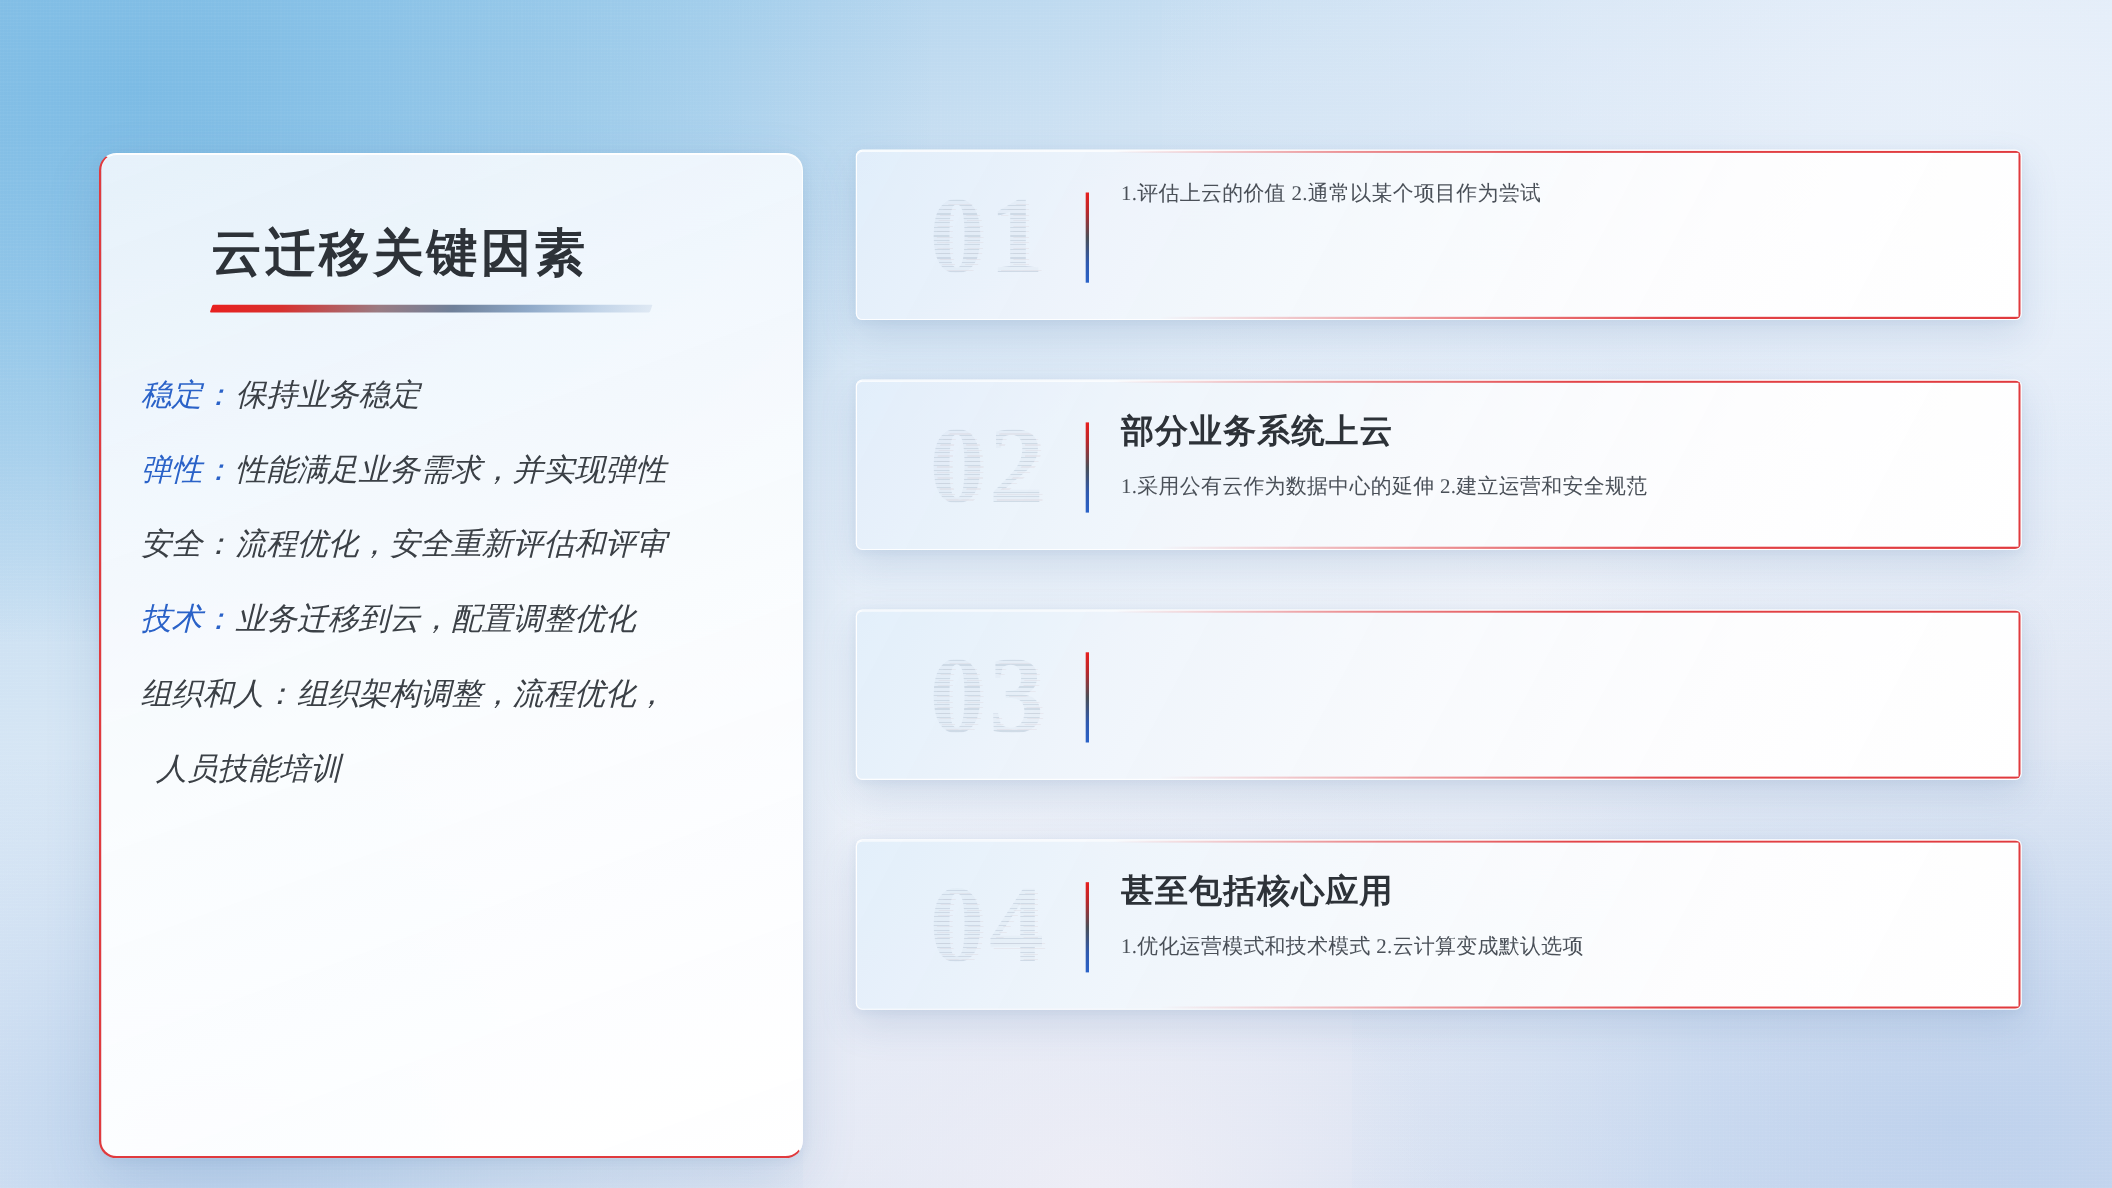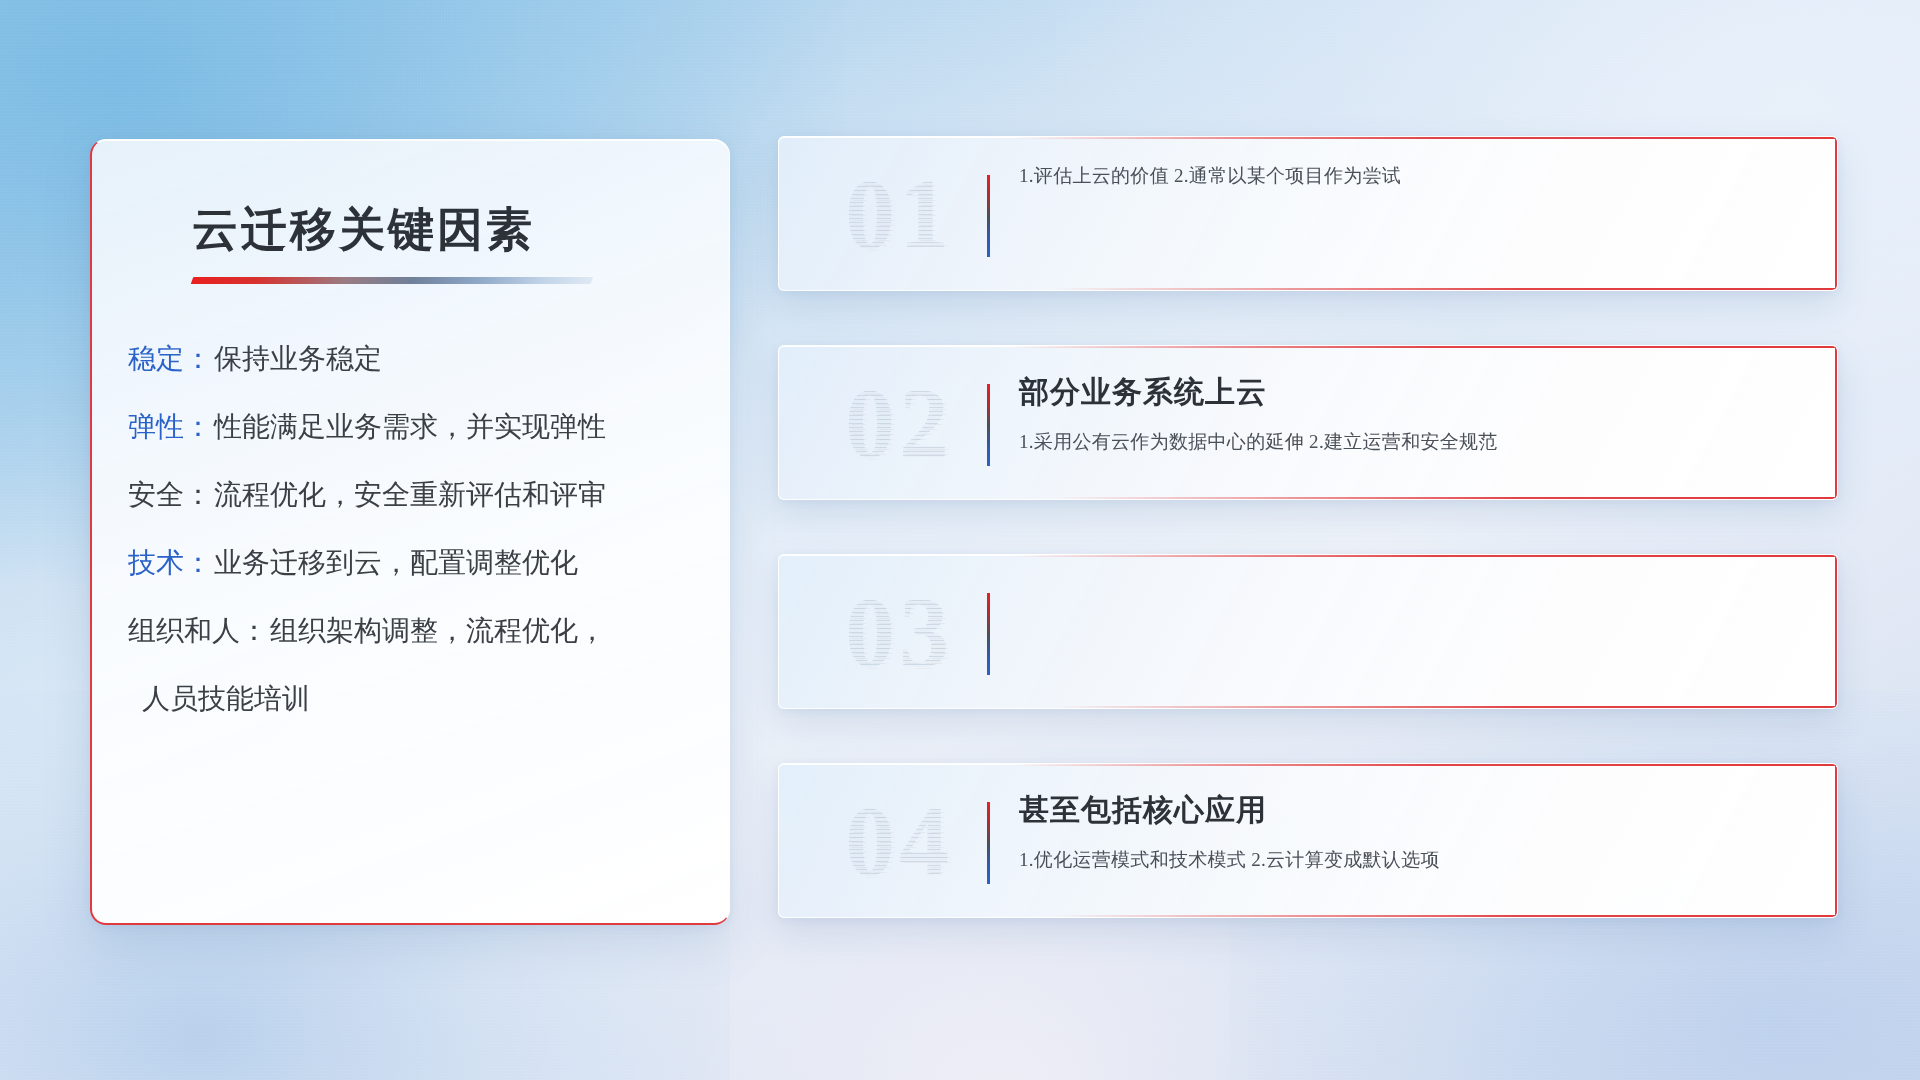--- a/index.html
+++ b/index.html
@@ -44,21 +44,21 @@
       repeating-linear-gradient(90deg, rgba(255,255,255,0.07) 0px, rgba(255,255,255,0.07) 1px, rgba(0,0,0,0) 1px, rgba(0,0,0,0) 3px);
   }
 
   
   #slide { position:absolute; inset:0; z-index:2; }
 
   
   .left-panel {
     position:absolute;
     left:90px; top:139px;
-    width:640px; height:786px;
+    width:640px; height:914px;
     border-radius:16px;
     background:
       linear-gradient(160deg, rgba(236,244,251,0.94) 0%, rgba(243,248,253,0.96) 26%, rgba(250,252,254,0.97) 52%, rgba(252,253,255,0.98) 75%, rgba(255,255,255,0.99) 100%);
     border:1px solid rgba(255,255,255,0.85);
     border-left:2px solid #e03a3e;
     border-bottom:2px solid #e03a3e;
     box-shadow:0 18px 48px rgba(80,120,170,0.18), 0 2px 10px rgba(90,130,180,0.10), inset 0 1px 0 rgba(255,255,255,0.9);
     overflow:hidden;
   }
   .left-panel::after{
@@ -83,20 +83,21 @@
 
   .factor-list {
     position:absolute; left:36px; top:205px; right:28px;
   }
   .factor-row {
     display:flex; align-items:baseline;
     font-size:28px; line-height:1.0;
     color:#3b4046;
     margin-bottom:40px;
     white-space:nowrap;
+    font-style:italic;
   }
   .factor-row.cont { margin-left:12px; }
   .factor-label { font-weight:normal; margin-right:2px; }
   .factor-label.accent { color:#2a62c8; }
   .factor-label.plain  { color:#3b4046; }
   .factor-text { color:#3b4046; }
 
   
   .steps { position:absolute; left:778px; top:136px; width:1060px;font-family:Liberation Serif, serif; }
   .step-card {

